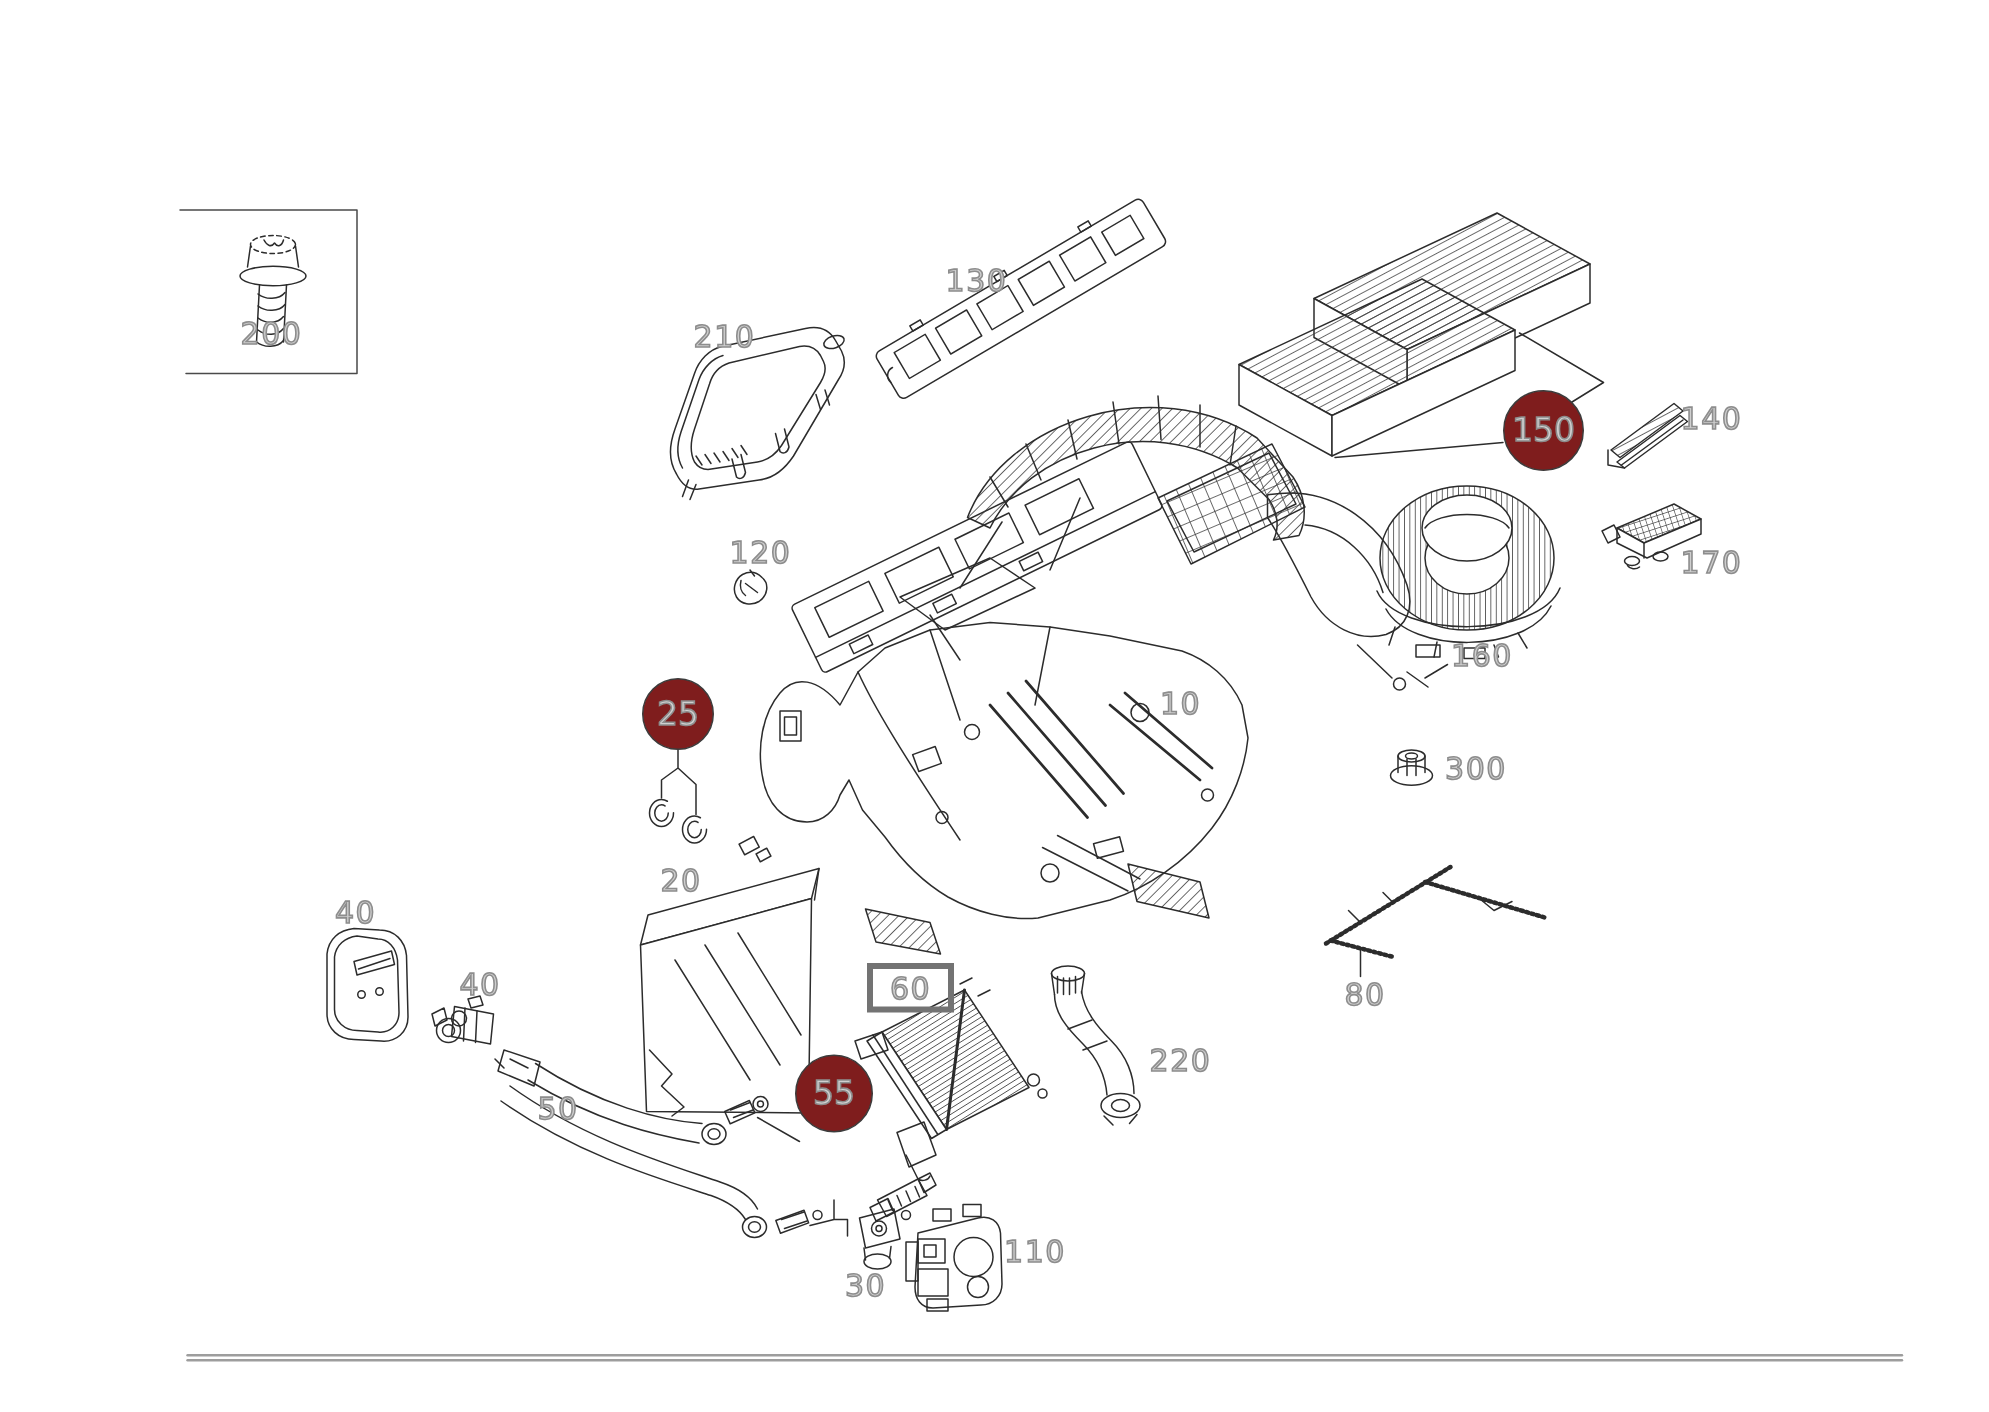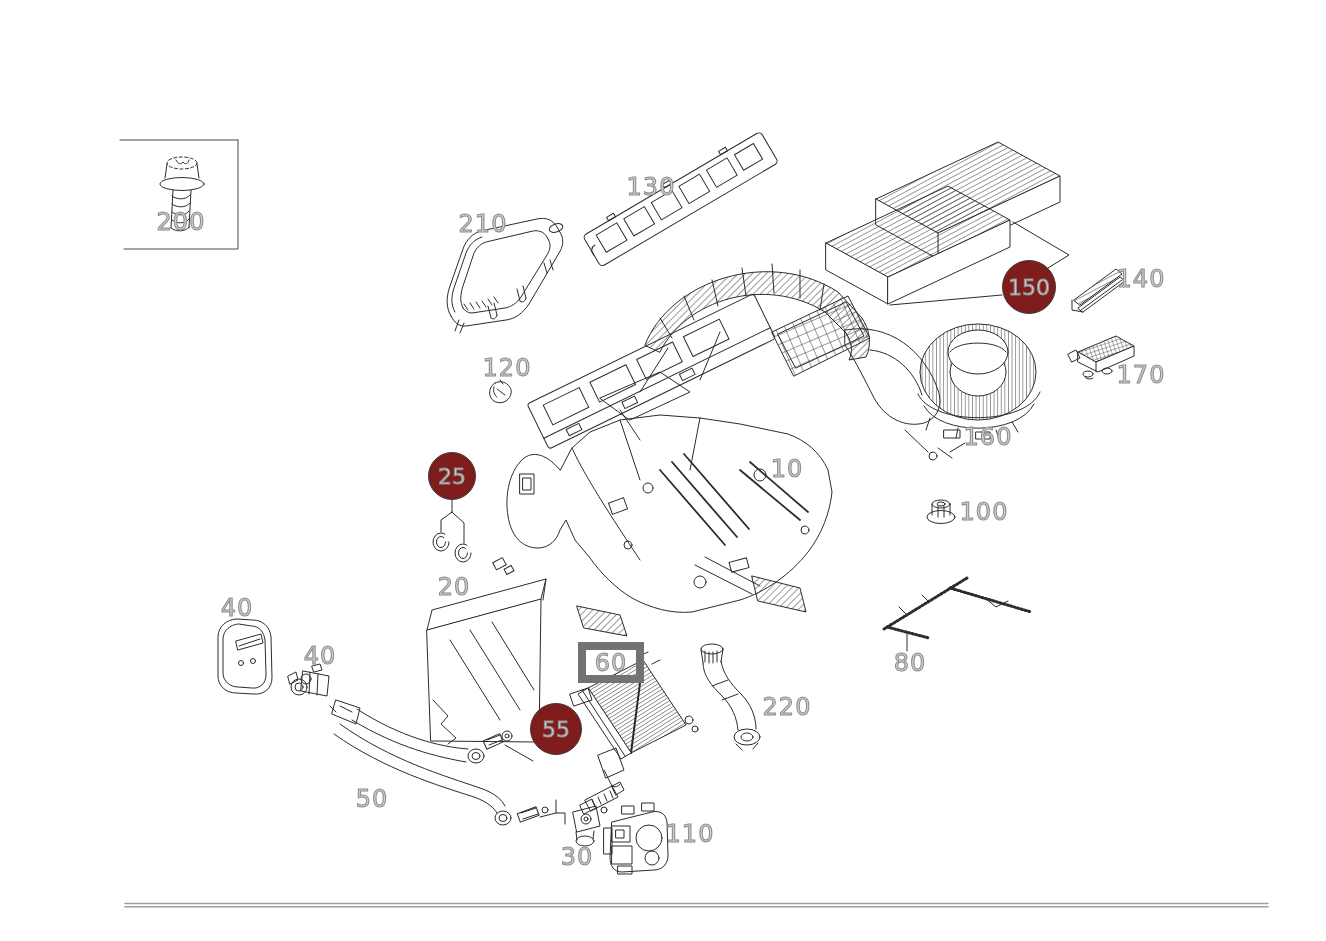--- a/index.html
+++ b/index.html
@@ -1,26 +1,26 @@
 <!DOCTYPE html>
 <html><head>
 <meta charset="utf-8">
 <style>
   html,body{margin:0;padding:0;background:#fff;}
   #stage{position:relative;width:1326px;height:941px;background:#fff;overflow:hidden;
          font-family:"DejaVu Sans",sans-serif;}
   svg{position:absolute;left:0;top:0;}
   .lbl{position:absolute;transform:translate(-50%,-50%);
-       font-size:24px;letter-spacing:1px;white-space:nowrap;
+       font-size:20px;letter-spacing:1px;white-space:nowrap;
        color:#cfcfcf;-webkit-text-stroke:1.05px #8d8d8d;
        font-family:"DejaVu Sans",sans-serif;user-select:none;}
   .circ{border:1.7px solid #3c3c3c;border-radius:50%;background:#7f1d1d;
         display:flex;align-items:center;justify-content:center;
         font-size:22px;letter-spacing:0;}
-  .hl{position:absolute;border:8px solid #737373;display:flex;
+  .hl{position:absolute;border:4px solid #737373;display:flex;
       align-items:center;justify-content:center;}
   .hl .lbl{position:static;transform:none;}
 </style>
 </head>
 <body>
 
 <div id="stage">
 
 <svg width="1326" height="941" viewBox="0 0 1326 941">
   <defs>
@@ -305,26 +305,26 @@
 
 <div class="lbl" style="left:181px;top:222px">200</div>
 <div class="lbl" style="left:483px;top:224px">210</div>
 <div class="lbl" style="left:651px;top:187px">130</div>
 <div class="lbl" style="left:507px;top:368px">120</div>
 <div class="lbl circ" style="left:1029px;top:287px;width:52px;height:52px">150</div>
 <div class="lbl" style="left:1141px;top:279px">140</div>
 <div class="lbl" style="left:1141px;top:375px">170</div>
 <div class="lbl" style="left:988px;top:437px">160</div>
 <div class="lbl" style="left:787px;top:469px">10</div>
-<div class="lbl" style="left:984px;top:512px">100</div>
+<div class="lbl" style="left:984px;top:512px">300</div>
 <div class="lbl circ" style="left:452px;top:476px;width:46px;height:46px">25</div>
 <div class="lbl" style="left:454px;top:587px">20</div>
 <div class="lbl" style="left:237px;top:608px">40</div>
 <div class="lbl" style="left:320px;top:656px">40</div>
-<div class="lbl" style="left:372px;top:799px">50</div>
+<div class="lbl" style="left:372px;top:739px">50</div>
 <div class="lbl circ" style="left:556px;top:729px;width:50px;height:50px">55</div>
 <div class="hl" style="left:578px;top:642px;width:50px;height:25px">
   <div class="lbl">60</div>
 </div>
 <div class="lbl" style="left:787px;top:707px">220</div>
 <div class="lbl" style="left:910px;top:663px">80</div>
 <div class="lbl" style="left:577px;top:857px">30</div>
 <div class="lbl" style="left:690px;top:834px">110</div>
 
 </div>

